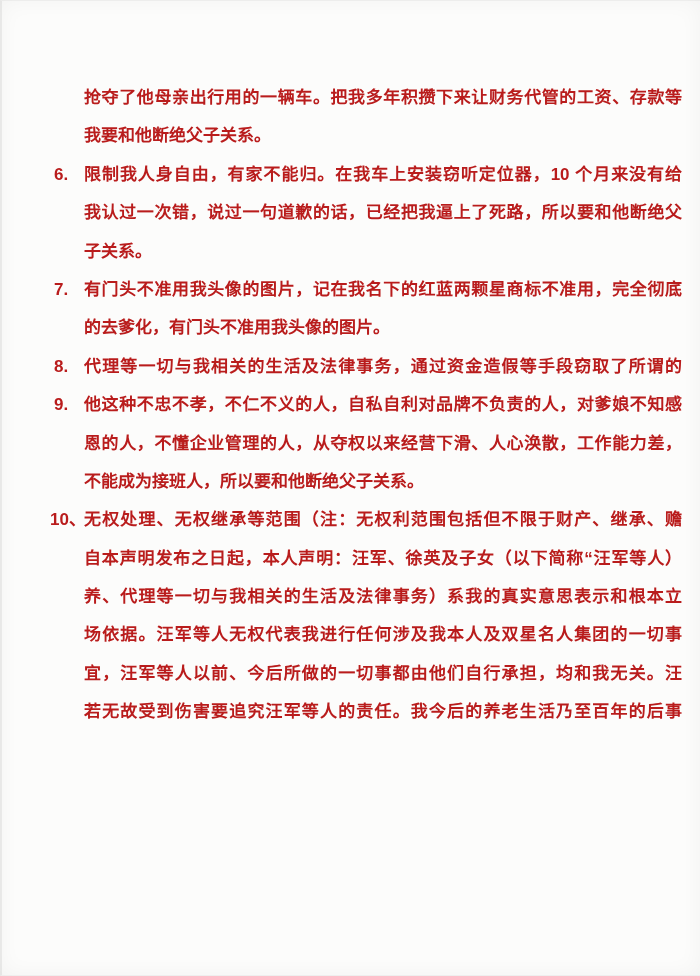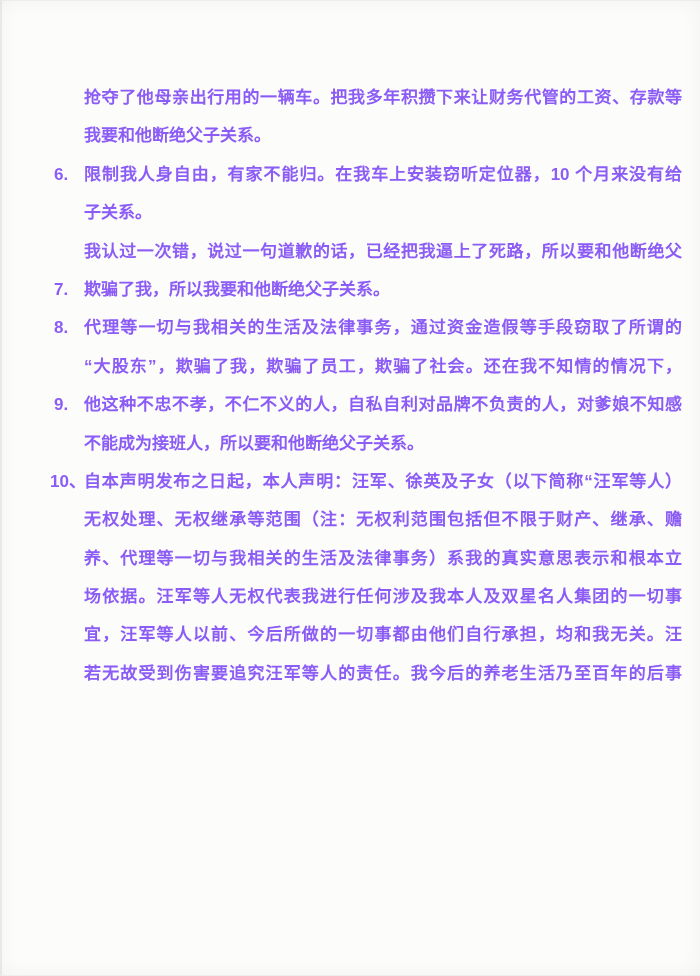--- a/index.html
+++ b/index.html
@@ -24,21 +24,21 @@
     border-left: 2px solid rgba(0,0,0,0.055);
     border-top: 1px solid rgba(0,0,0,0.04);
     border-bottom: 1px solid rgba(0,0,0,0.03);
     pointer-events: none;
   }
   .doc {
     position: absolute;
     left: 84px;
     top: 79px;
     width: 598px;
-    color: #8b5cf6;
+    color: #b91c1c;
     font-size: 17px;
     line-height: 38.4px;
     font-weight: 700;
     letter-spacing: 0;
   }
   .para {
     position: relative;
   }
   .item-number {
     position: absolute;
@@ -65,40 +65,41 @@
 
 <div class="page">
   <div class="doc">
       <div class="para">
         <div class="line">抢夺了他母亲出行用的一辆车。把我多年积攒下来让财务代管的工资、存款等</div>
         <div class="line endline">我要和他断绝父子关系。</div>
       </div>
       <div class="para">
         <span class="item-number">6.</span>
         <div class="line">限制我人身自由，有家不能归。在我车上安装窃听定位器，10 个月来没有给</div>
+        <div class="line">我认过一次错，说过一句道歉的话，已经把我逼上了死路，所以要和他断绝父</div>
         <div class="line endline">子关系。</div>
-        <div class="line">我认过一次错，说过一句道歉的话，已经把我逼上了死路，所以要和他断绝父</div>
       </div>
       <div class="para">
         <span class="item-number">7.</span>
-        <div class="line endline">欺骗了我，所以我要和他断绝父子关系。</div>
+        <div class="line">有门头不准用我头像的图片，记在我名下的红蓝两颗星商标不准用，完全彻底</div>
+        <div class="line endline">的去爹化，有门头不准用我头像的图片。</div>
       </div>
       <div class="para">
         <span class="item-number">8.</span>
         <div class="line">代理等一切与我相关的生活及法律事务，通过资金造假等手段窃取了所谓的</div>
-        <div class="line">“大股东”，欺骗了我，欺骗了员工，欺骗了社会。还在我不知情的情况下，</div>
       </div>
       <div class="para">
         <span class="item-number">9.</span>
         <div class="line">他这种不忠不孝，不仁不义的人，自私自利对品牌不负责的人，对爹娘不知感</div>
+        <div class="line">恩的人，不懂企业管理的人，从夺权以来经营下滑、人心涣散，工作能力差，</div>
         <div class="line endline">不能成为接班人，所以要和他断绝父子关系。</div>
       </div>
       <div class="para">
         <span class="item-number wide">10、</span>
+        <div class="line">无权处理、无权继承等范围（注：无权利范围包括但不限于财产、继承、赡</div>
         <div class="line">自本声明发布之日起，本人声明：汪军、徐英及子女（以下简称“汪军等人）</div>
-        <div class="line">无权处理、无权继承等范围（注：无权利范围包括但不限于财产、继承、赡</div>
         <div class="line">养、代理等一切与我相关的生活及法律事务）系我的真实意思表示和根本立</div>
         <div class="line">场依据。汪军等人无权代表我进行任何涉及我本人及双星名人集团的一切事</div>
         <div class="line">宜，汪军等人以前、今后所做的一切事都由他们自行承担，均和我无关。汪</div>
         <div class="line">若无故受到伤害要追究汪军等人的责任。我今后的养老生活乃至百年的后事</div>
       </div>
     </div>
 </div>
 
 </body></html>

